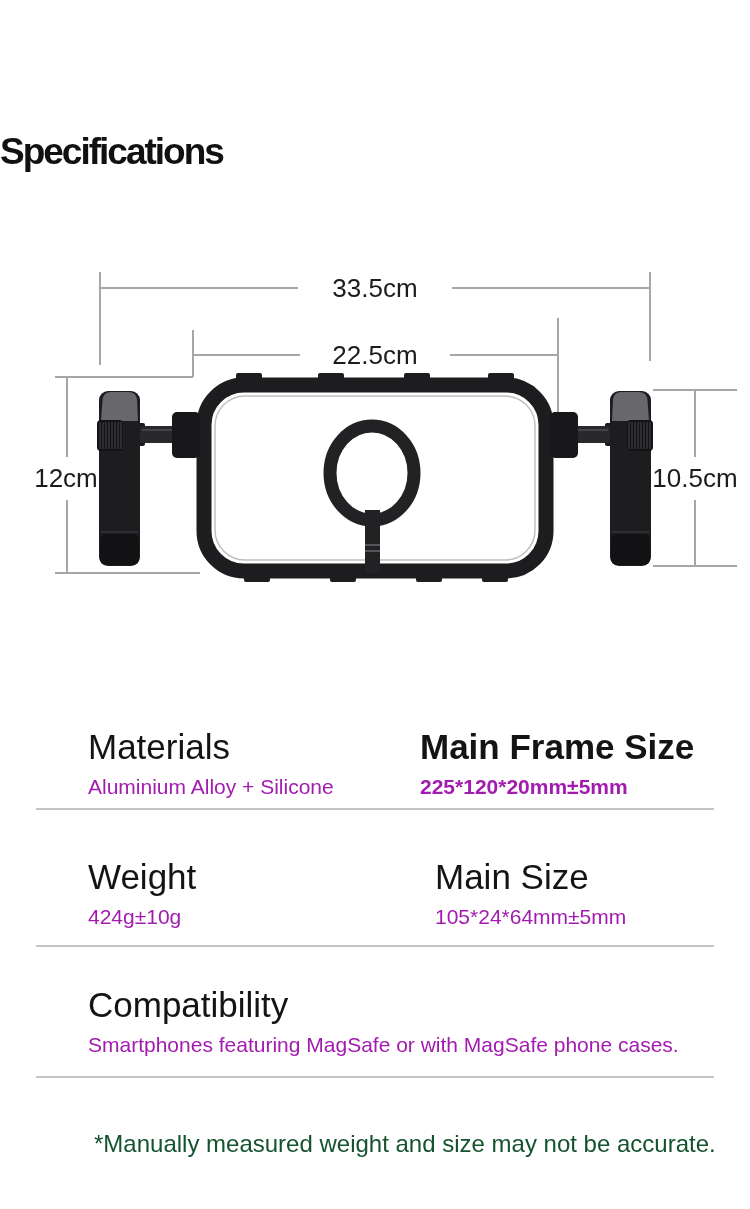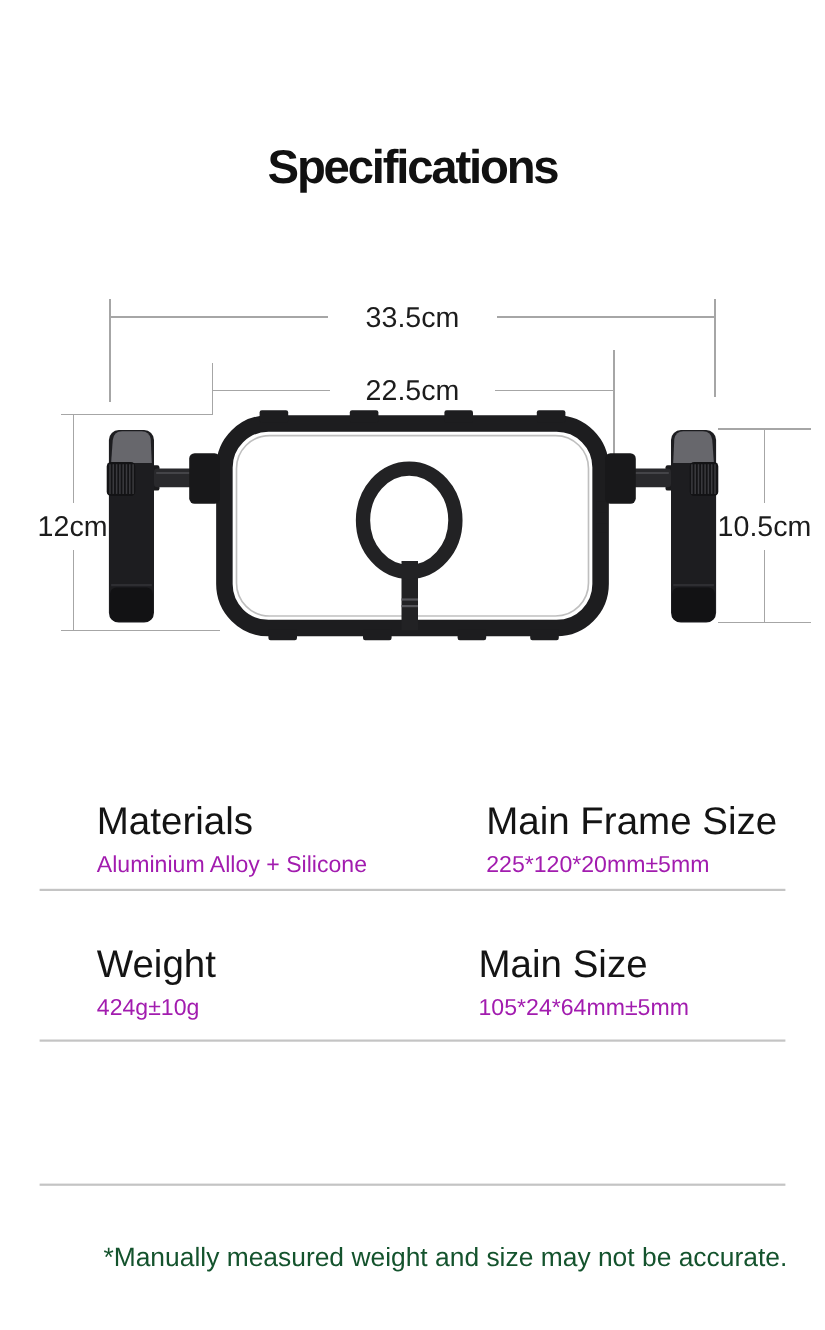--- a/index.html
+++ b/index.html
@@ -2,21 +2,21 @@
 <html><head>
 <meta charset="utf-8">
 <style>
   html,body{margin:0;padding:0;background:#ffffff;}
   .page{
     position:relative;width:750px;height:1209px;margin:0 auto;background:#ffffff;
     font-family:"Liberation Sans",sans-serif;overflow:hidden;
   }
   .title{
     position:absolute;top:116px;left:0;width:750px;height:72px;line-height:72px;margin:0;
-    text-align:center;font-size:43px;font-weight:bold;letter-spacing:-2px;color:#111111;
+    text-align:left;font-size:37px;font-weight:bold;letter-spacing:-2px;color:#111111;
     font-family:"Liberation Sans",sans-serif;
   }
   .diagram{position:absolute;top:260px;left:0;}
   .dim-line{stroke:#a6a6a6;stroke-width:1.4;shape-rendering:crispEdges;}
   .dim-label{
     font-family:"Liberation Sans",sans-serif;font-size:26px;fill:#1c1c1c;
     text-anchor:middle;dominant-baseline:central;
   }
   .specs{position:absolute;top:0;left:0;width:750px;height:1209px;}
   .cell{position:absolute;}
@@ -126,35 +126,39 @@
       <use href="#grip-left" transform="translate(750 0) scale(-1 1)"></use>
     </g>
   </svg>
 
   <section class="specs">
 
     <div class="cell" style="left:88px;top:731px;">
       <div class="spec-label">Materials</div>
       <div class="spec-value">Aluminium Alloy + Silicone</div>
     </div>
-    <div class="cell" style="left:442px;top:731px;">
+    <div class="cell" style="left:420px;top:731px;font-weight:bold;">
       <div class="spec-label">Main Frame Size</div>
       <div class="spec-value">225*120*20mm±5mm</div>
     </div>
     <div class="divider" style="top:808px;"></div>
 
     <div class="cell" style="left:88px;top:861px;">
       <div class="spec-label">Weight</div>
       <div class="spec-value">424g±10g</div>
     </div>
     <div class="cell" style="left:435px;top:861px;">
       <div class="spec-label">Main Size</div>
       <div class="spec-value">105*24*64mm±5mm</div>
     </div>
     <div class="divider" style="top:945px;"></div>
 
+    <div class="cell" style="left:88px;top:989px;">
+      <div class="spec-label">Compatibility</div>
+      <div class="spec-value">Smartphones featuring MagSafe or with MagSafe phone cases.</div>
+    </div>
     <div class="divider" style="top:1076px;"></div>
 
   </section>
 
   <p class="footnote">*Manually measured weight and size may not be accurate.</p>
 
 </div>
 
 </body></html>

